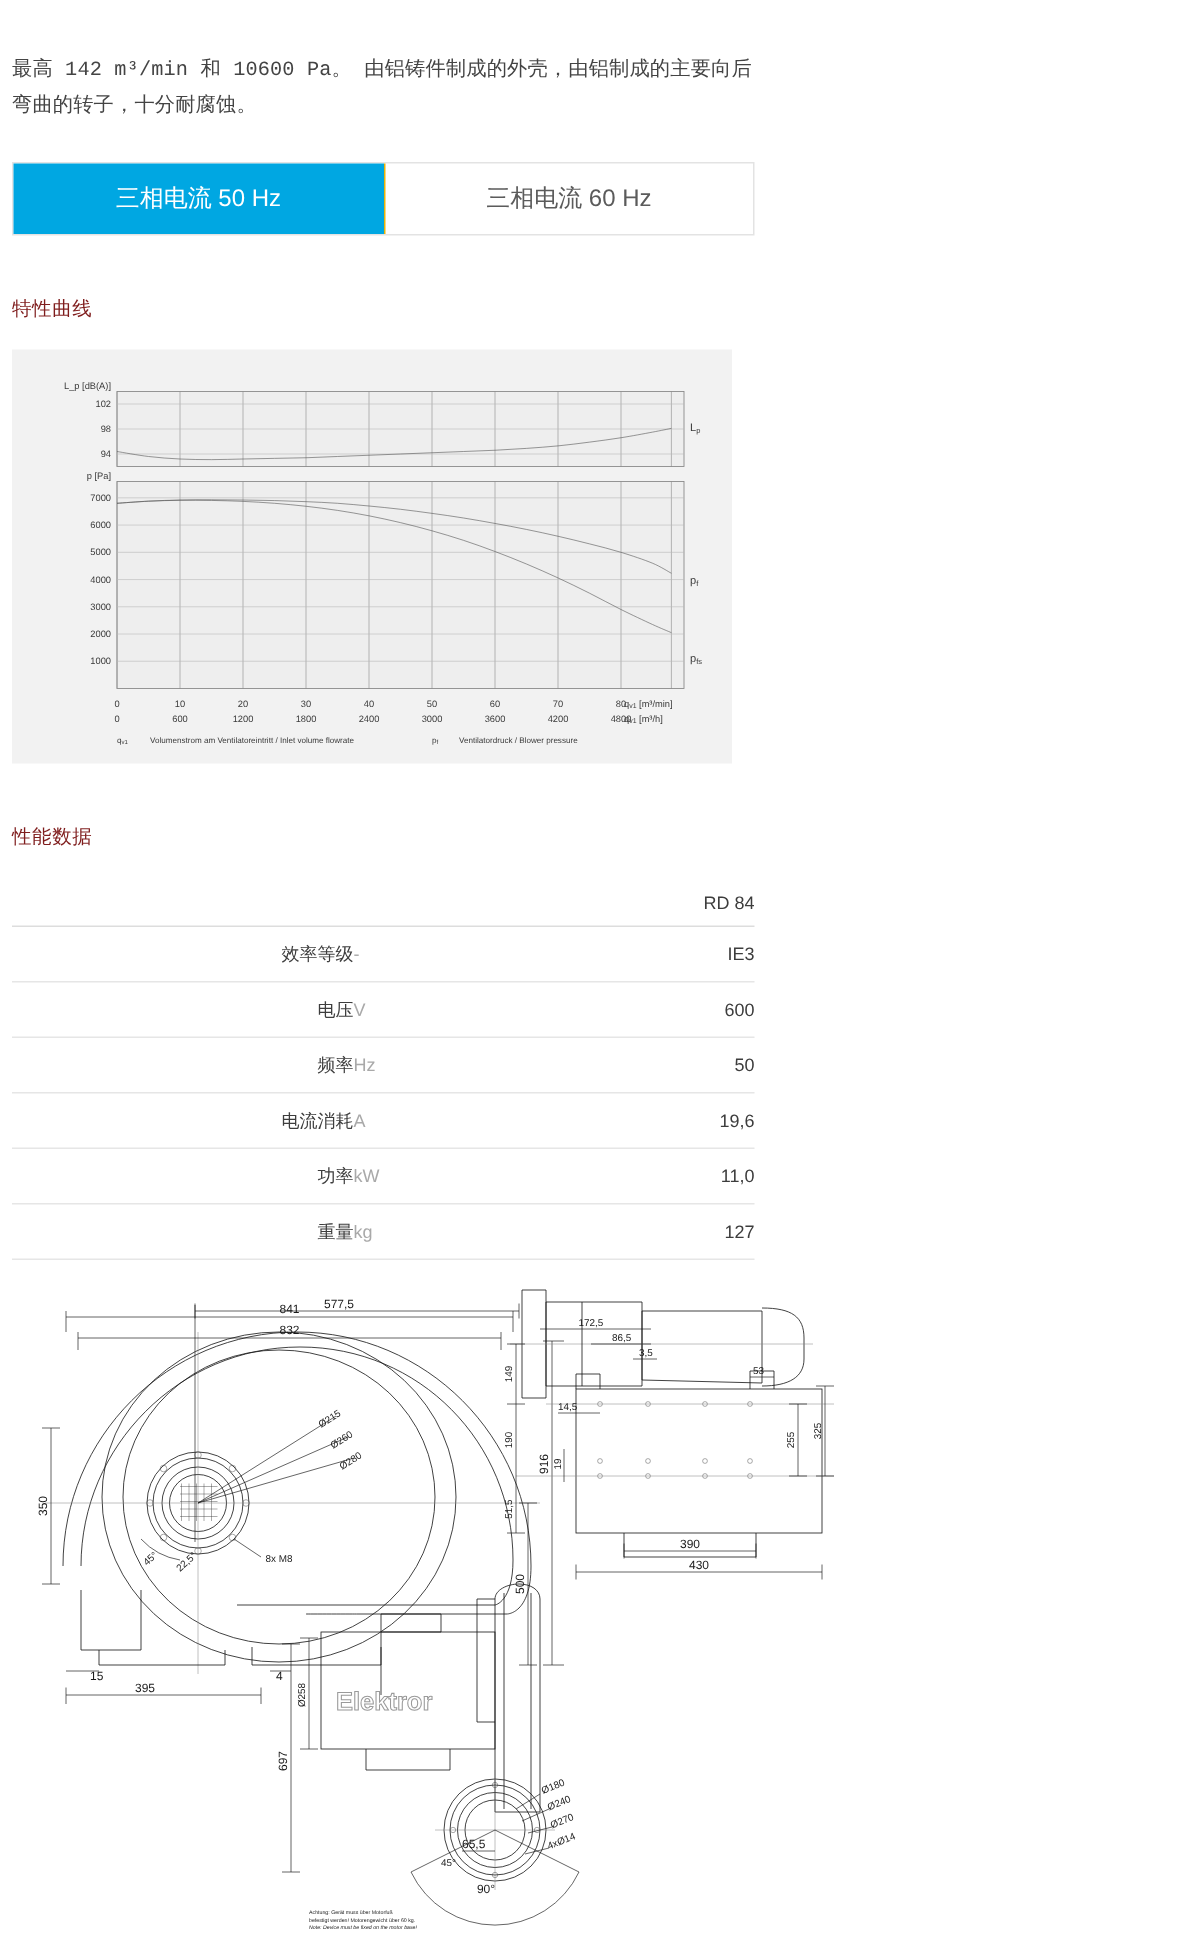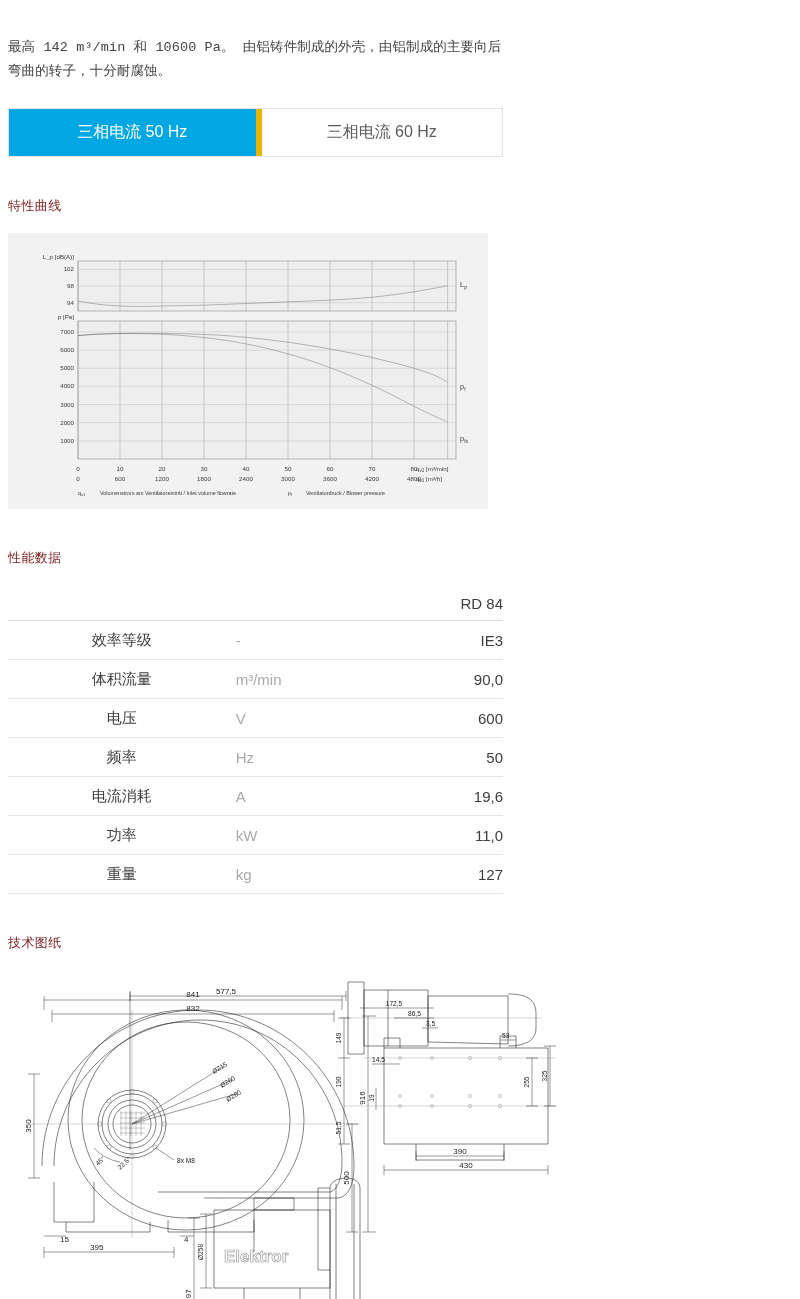--- a/index.html
+++ b/index.html
@@ -41,21 +41,21 @@
     font-size: 16px;
     padding: 13px 4px;
     color: #5b5b5b;
     cursor: pointer;
     user-select: none;
   }
   .tab.active {
     background: #00a7e2;
     color: #ffffff;
   }
-  .tab + .tab { border-left: 6px solid #eab308; }
+  .tab + .tab { border-left: 1px solid #eab308; }
 
   
   h2.section {
     font-size: 13px;
     font-weight: normal;
     color: #7f1d1d;
     margin: 40px 0 18px 0;
     letter-spacing: .4px;
   }
 
@@ -71,30 +71,30 @@
   .axis-cap { font-size: 6.2px; fill: #3a3a3a; }
   .ticklbl  { font-size: 6.2px; fill: #3a3a3a; }
   .curvelbl { font-size: 7.4px; fill: #3a3a3a; }
   .legtxt   { font-size: 5.4px; fill: #3a3a3a; }
   .legsym   { font-size: 5.4px; fill: #3a3a3a; }
 
   
   .datatable {
     width: 495px;
     border-collapse: collapse;
-    font-size: 15px;
+    font-size: 12px;
   }
   .datatable th, .datatable td {
     border-bottom: 1px solid #e6e6e6;
     padding: 10px 0 9px 0;
     font-weight: normal;
     vertical-align: middle;
   }
   .datatable thead th { border-bottom: 1px solid #dddddd; padding-bottom: 8px; }
-  .col-label { width: 46%; text-align: center; color: #3d3d3d; }
+  .col-label { width: 46%; text-align: right; color: #3d3d3d; }
   .col-unit  { width: 30%; text-align: left; color: #a9a9a9; }
   .col-val   { width: 24%; text-align: right; color: #3d3d3d; }
   .datatable tbody tr:last-child td { border-bottom: 1px solid #e6e6e6; }
 
   
   .drawings { position: relative; width: 790px; height: 440px; margin-top: 8px; }
   .drawings svg { position: absolute; left:0; top:0; }
   .dw-dim { font-size: 8px; fill: #1a1a1a; font-family: "Liberation Sans", sans-serif; }
   .dw-dim-s { font-size: 6.6px; fill: #1a1a1a; }
   .dw-note { font-size: 3.5px; fill: #1a1a1a; }
@@ -236,25 +236,20 @@
         <th class="col-label"></th>
         <th class="col-unit"></th>
         <th class="col-val">RD 84</th>
       </tr>
     </thead>
     <tbody id="perf-body">
         <tr>
           <td class="col-label">效率等级</td>
           <td class="col-unit">-</td>
           <td class="col-val">IE3</td>
-        </tr>
-        <tr>
-          <td class="col-label">体积流量</td>
-          <td class="col-unit">m³/min</td>
-          <td class="col-val">90,0</td>
         </tr>
         <tr>
           <td class="col-label">电压</td>
           <td class="col-unit">V</td>
           <td class="col-val">600</td>
         </tr>
         <tr>
           <td class="col-label">频率</td>
           <td class="col-unit">Hz</td>
           <td class="col-val">50</td>
@@ -270,21 +265,20 @@
           <td class="col-val">11,0</td>
         </tr>
         <tr>
           <td class="col-label">重量</td>
           <td class="col-unit">kg</td>
           <td class="col-val">127</td>
         </tr>
       </tbody>
   </table>
 
-  <h2 class="section">技术图纸</h2>
 
   <div class="drawings">
     <svg width="790" height="440" viewBox="0 0 790 440">
 
       <g>
 
         <path class="ln" d="M30,200 C30,110 102,36 196,36 C286,36 352,104 352,188 C352,214 346,232 334,244
                             L334,218 L208,218 Z" fill="none" opacity="0"></path>
 
         <path class="ln" d="M62,186 C62,112 122,52 196,52 C270,52 330,112 330,186 C330,232 306,232 306,232 L62,232 Z" fill="none" opacity="0"></path>

